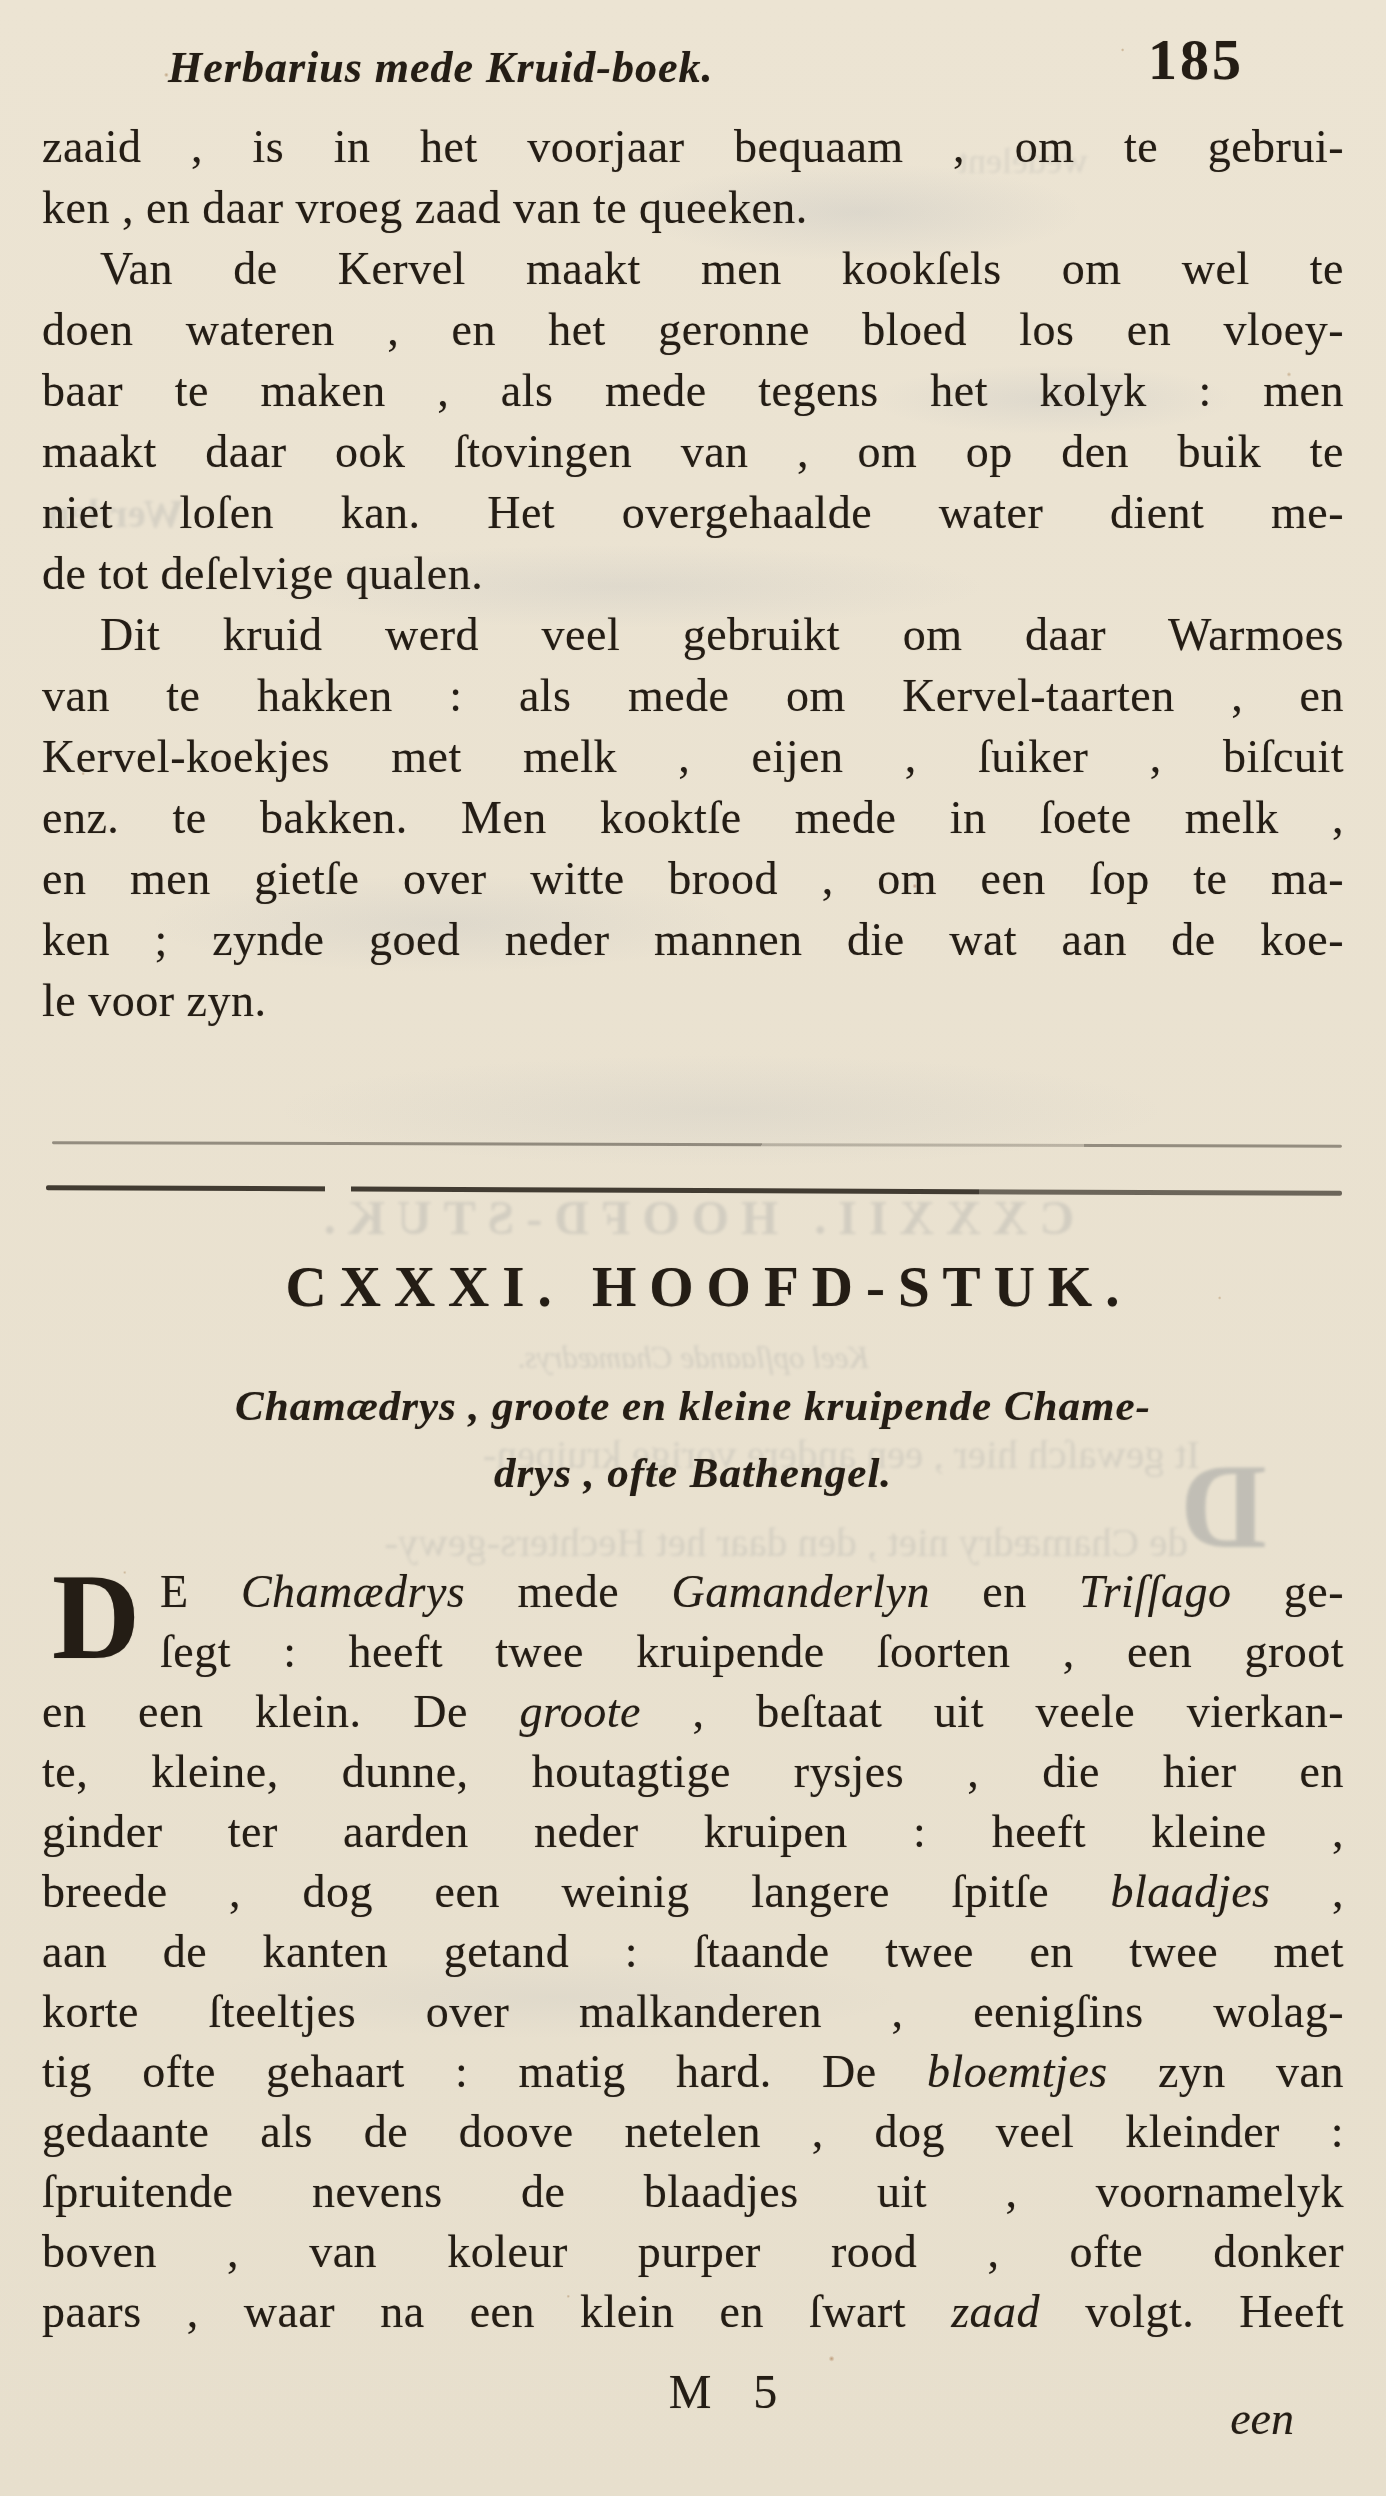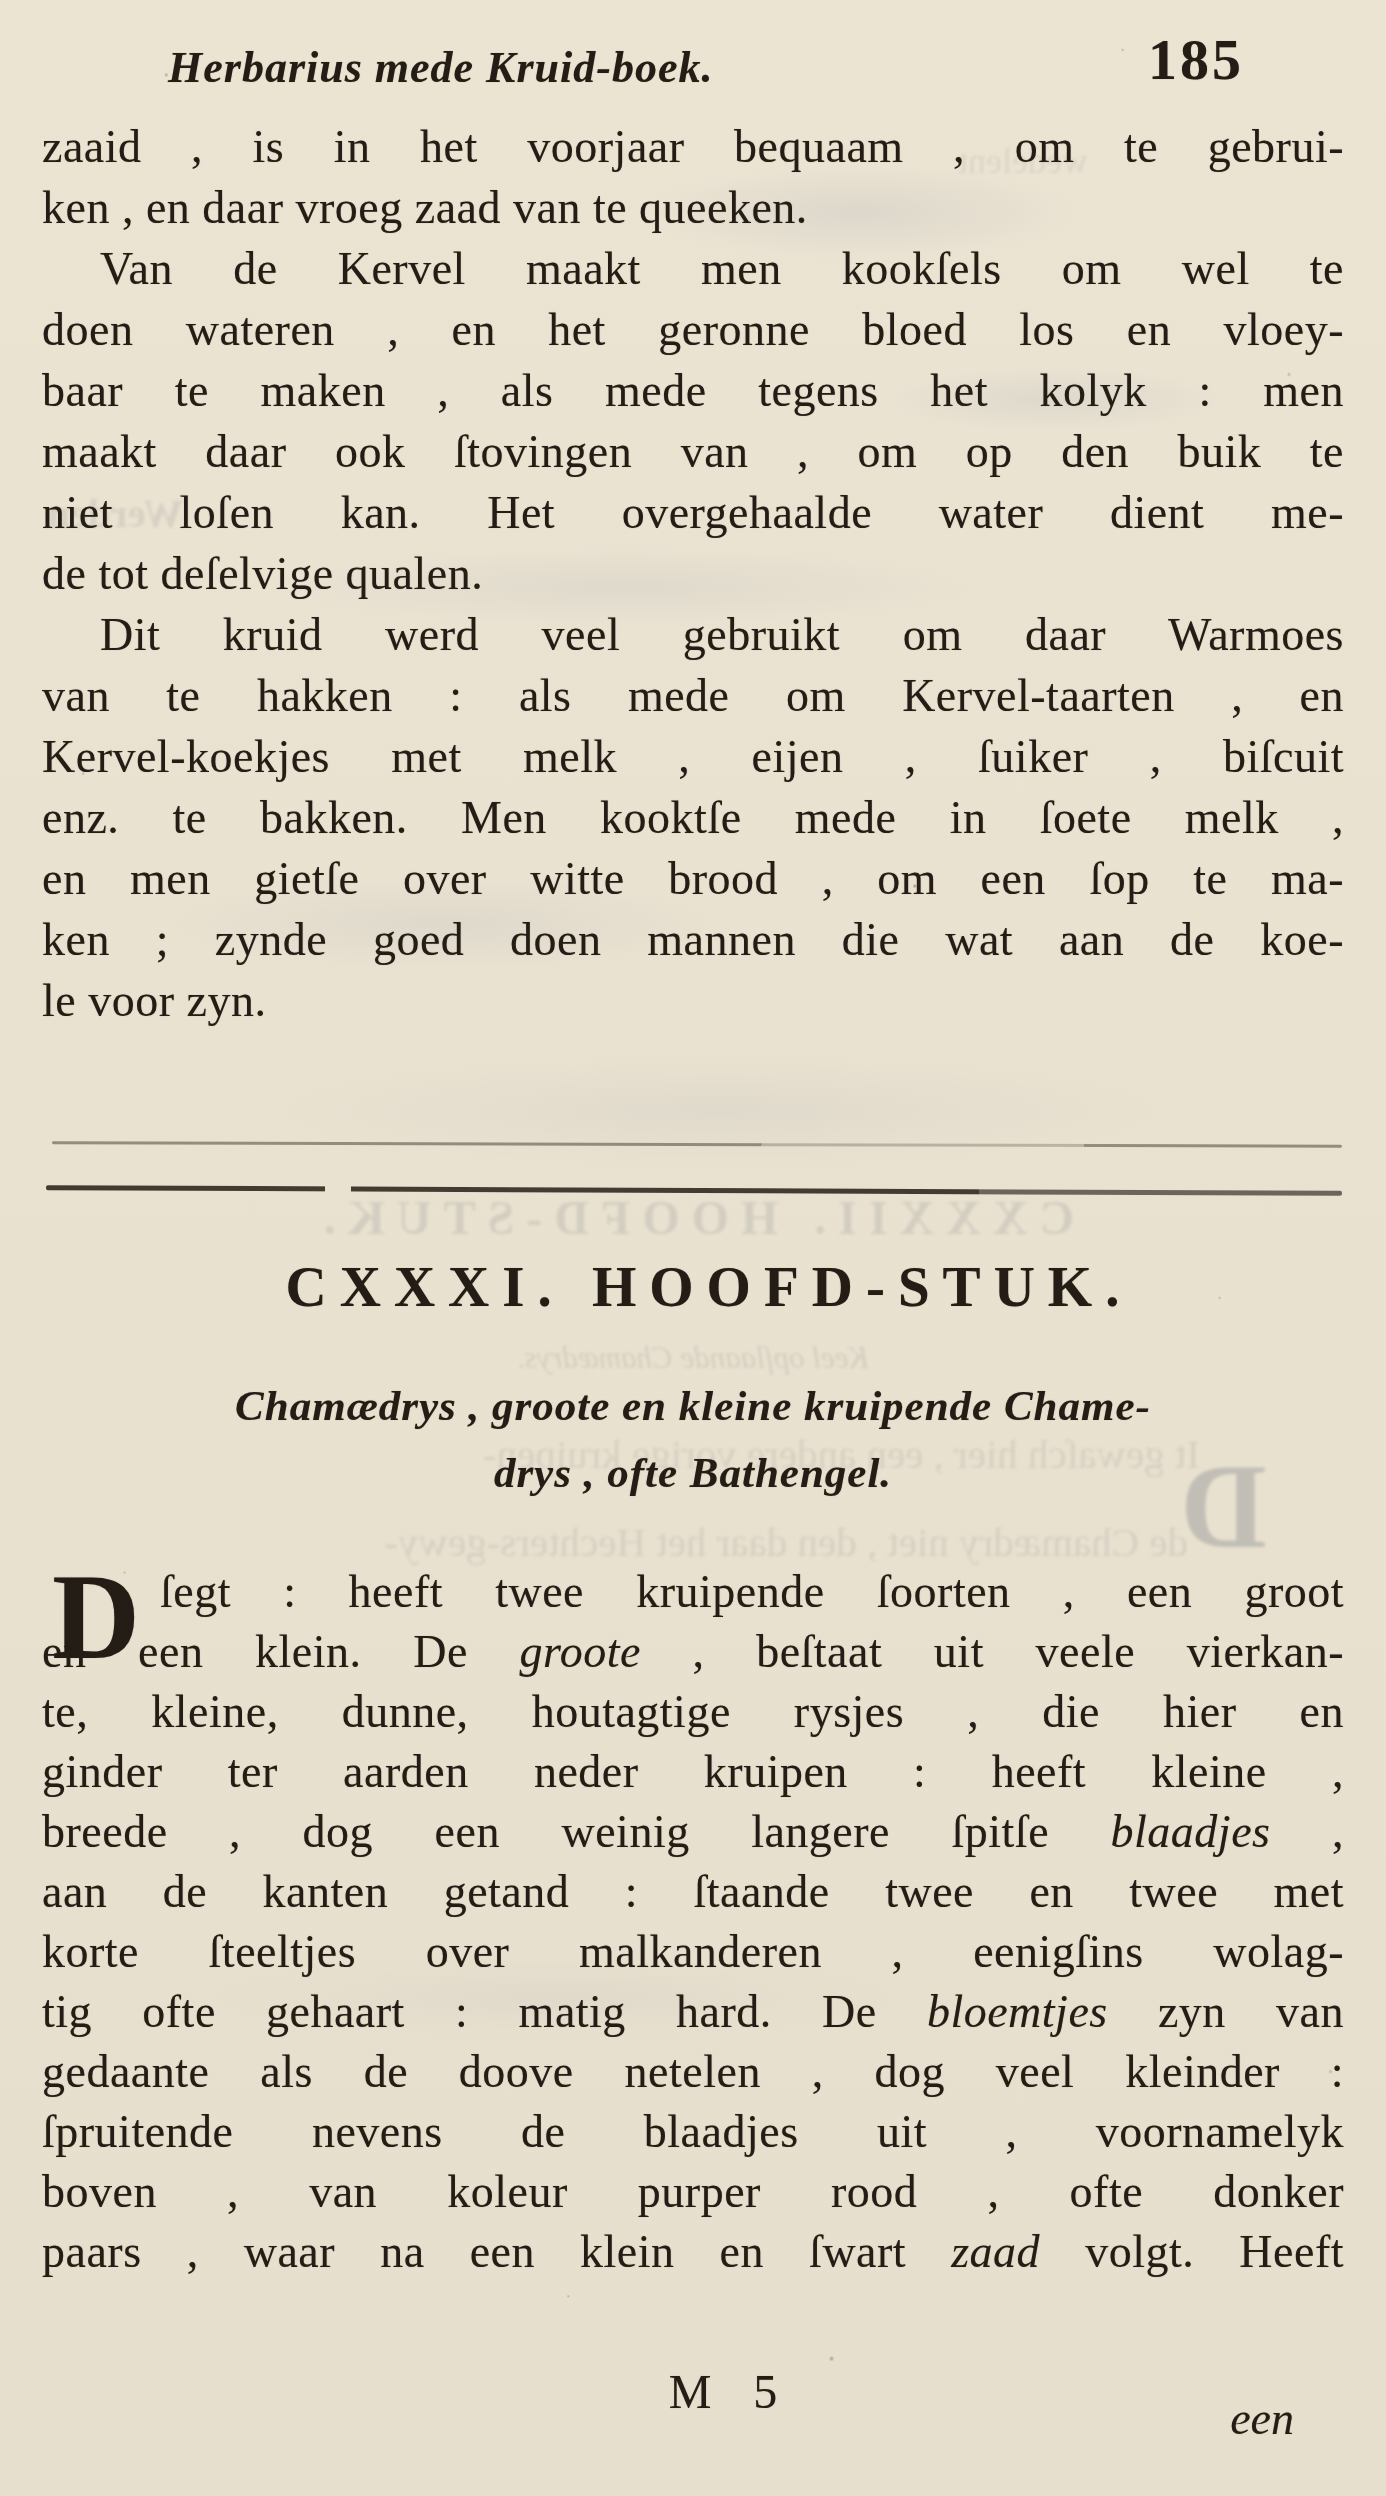--- a/index.html
+++ b/index.html
@@ -114,36 +114,37 @@
       <div class="line"><span>doen wateren , en het geronne bloed los en vloey-</span></div>
       <div class="line"><span>baar te maken , als mede tegens het kolyk : men</span></div>
       <div class="line"><span>maakt daar ook ſtovingen van , om op den buik te</span></div>
       <div class="line"><span>niet loſen kan. Het overgehaalde water dient me-</span></div>
       <div class="line no-just"><span>de tot deſelvige qualen.</span></div>
       <div class="line indent"><span>Dit kruid werd veel gebruikt om daar Warmoes</span></div>
       <div class="line"><span>van te hakken : als mede om Kervel-taarten , en</span></div>
       <div class="line"><span>Kervel-koekjes met melk , eijen , ſuiker , biſcuit</span></div>
       <div class="line"><span>enz. te bakken. Men kooktſe mede in ſoete melk ,</span></div>
       <div class="line"><span>en men gietſe over witte brood , om een ſop te ma-</span></div>
-      <div class="line"><span>ken ; zynde goed doen mannen die wat aan de koe-</span></div>
+      <div class="line"><span>ken ; zynde goed neder mannen die wat aan de koe-</span></div>
       <div class="line no-just"><span>le voor zyn.</span></div>
     </section>
 
   <div class="rule rule1"></div>
   <div class="rule rule2"></div>
 
   <h1 class="chapter-heading">CXXXI. HOOFD-STUK.</h1>
 
   <div class="subtitle">
     <div>Chamædrys , groote en kleine kruipende Chame-</div>
     <div>drys , ofte Bathengel.</div>
   </div>
 
   <div class="dropcap">D</div>
   <section class="body2">
+      <div class="line wrap"><span>E </span><span class="it">Chamædrys</span><span> mede </span><span class="it">Gamanderlyn</span><span> en </span><span class="it">Triſſago</span><span> ge-</span></div>
       <div class="line wrap"><span>ſegt : heeft twee kruipende ſoorten , een groot</span></div>
       <div class="line"><span>en een klein. De </span><span class="it">groote</span><span> , beſtaat uit veele vierkan-</span></div>
       <div class="line"><span>te, kleine, dunne, houtagtige rysjes , die hier en</span></div>
       <div class="line"><span>ginder ter aarden neder kruipen : heeft kleine ,</span></div>
       <div class="line"><span>breede , dog een weinig langere ſpitſe </span><span class="it">blaadjes</span><span> ,</span></div>
       <div class="line"><span>aan de kanten getand : ſtaande twee en twee met</span></div>
       <div class="line"><span>korte ſteeltjes over malkanderen , eenigſins wolag-</span></div>
       <div class="line"><span>tig ofte gehaart : matig hard. De </span><span class="it">bloemtjes</span><span> zyn van</span></div>
       <div class="line"><span>gedaante als de doove netelen , dog veel kleinder :</span></div>
       <div class="line"><span>ſpruitende nevens de blaadjes uit , voornamelyk</span></div>

